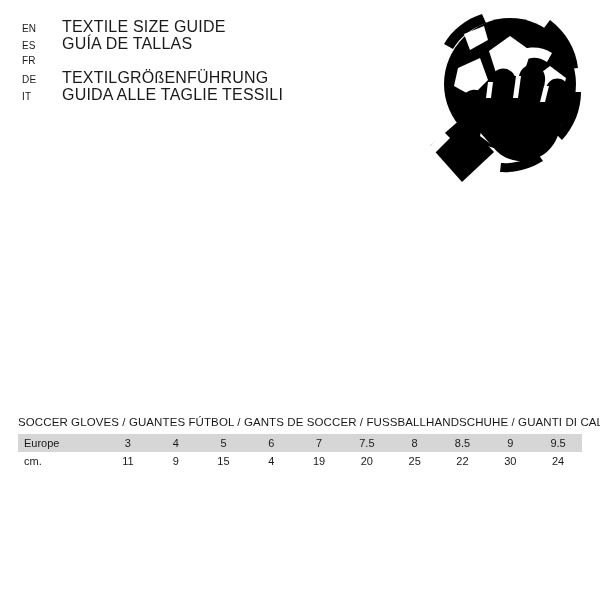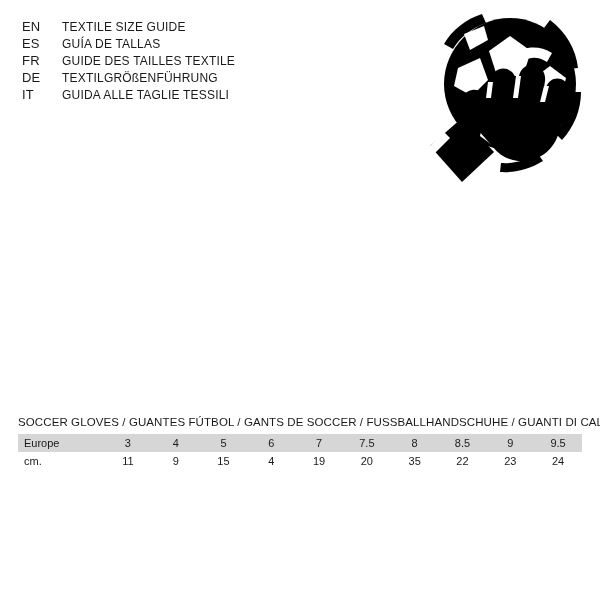--- a/index.html
+++ b/index.html
@@ -25,26 +25,26 @@
   }
   .legend-row {
     display: flex;
     align-items: baseline;
     height: 17px;
     line-height: 17px;
   }
   .legend-code {
     width: 40px;
     flex: 0 0 40px;
-    font-size: 13px;
+    font-size: 10px;
     letter-spacing: 0.2px;
     color: #1a1a1a;
   }
   .legend-text {
-    font-size: 12px;
+    font-size: 16px;
     letter-spacing: 0.2px;
     color: #1a1a1a;
     white-space: nowrap;
   }
 
   
   .illustration {
     position: absolute;
     top: 6px;
     left: 400px;
@@ -101,21 +101,20 @@
   <div class="legend-row">
     <span class="legend-code">EN</span>
     <span class="legend-text">TEXTILE SIZE GUIDE</span>
   </div>
   <div class="legend-row">
     <span class="legend-code">ES</span>
     <span class="legend-text">GUÍA DE TALLAS</span>
   </div>
   <div class="legend-row">
     <span class="legend-code">FR</span>
-    <span class="legend-text">GUIDE DES TAILLES TEXTILE</span>
   </div>
   <div class="legend-row">
     <span class="legend-code">DE</span>
     <span class="legend-text">TEXTILGRÖßENFÜHRUNG</span>
   </div>
   <div class="legend-row">
     <span class="legend-code">IT</span>
     <span class="legend-text">GUIDA ALLE TAGLIE TESSILI</span>
   </div>
 </div>
@@ -197,20 +196,20 @@
         <td>9.5</td>
       </tr>
       <tr>
         <td class="rowlabel">cm.</td>
         <td>11</td>
         <td>9</td>
         <td>15</td>
         <td>4</td>
         <td>19</td>
         <td>20</td>
-        <td>35</td>
+        <td>25</td>
         <td>22</td>
-        <td>23</td>
+        <td>30</td>
         <td>24</td>
       </tr>
     </tbody>
   </table>
 </div>
 
 </body></html>

